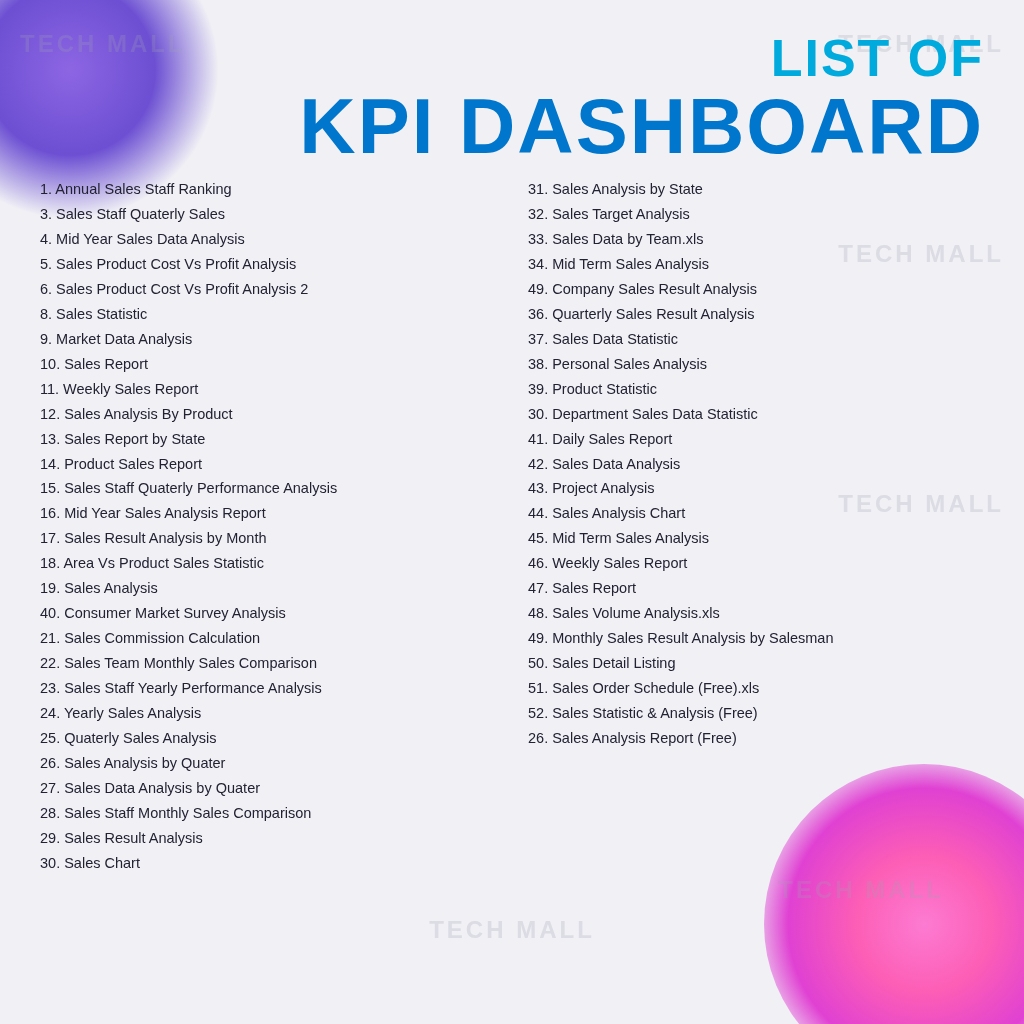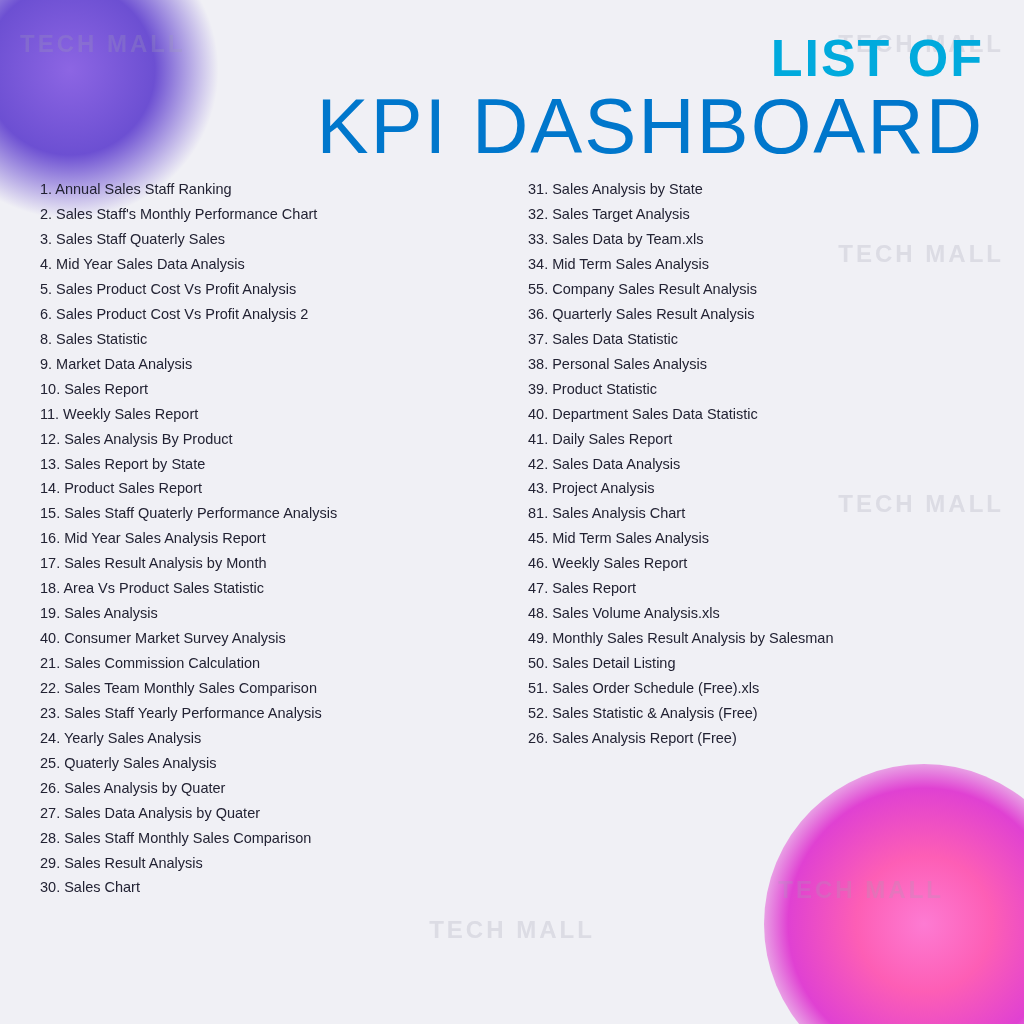--- a/index.html
+++ b/index.html
@@ -66,21 +66,21 @@
     .title-list-of {
       font-size: 52px;
       font-weight: 900;
       color: #00aadd;
       line-height: 1.1;
       letter-spacing: 2px;
     }
 
     .title-kpi {
       font-size: 78px;
-      font-weight: 400;
+      font-weight: 700;
       color: #0077cc;
       line-height: 1.0;
       letter-spacing: 2px;
     }
 
     .columns {
       display: flex;
       gap: 32px;
       margin-top: 10px;
     }
@@ -118,23 +118,20 @@
     <div class="title-list-of">LIST OF</div>
     <div class="title-kpi">KPI DASHBOARD</div>
   </div>
 
   <div class="columns">
     <div class="col" id="col1-container">
     <div class="list-item">
           <span>1. Annual Sales Staff Ranking</span>
         </div>
         <div class="list-item">
-          <span>2. Sales Staff's Monthly Performance Chart</span>
-        </div>
-        <div class="list-item">
           <span>3. Sales Staff Quaterly Sales</span>
         </div>
         <div class="list-item">
           <span>4. Mid Year Sales Data Analysis</span>
         </div>
         <div class="list-item">
           <span>5. Sales Product Cost Vs Profit Analysis</span>
         </div>
         <div class="list-item">
           <span>6. Sales Product Cost Vs Profit Analysis 2</span>
@@ -216,48 +213,48 @@
         <div class="list-item">
           <span>32. Sales Target Analysis</span>
         </div>
         <div class="list-item">
           <span>33. Sales Data by Team.xls</span>
         </div>
         <div class="list-item">
           <span>34. Mid Term Sales Analysis</span>
         </div>
         <div class="list-item">
-          <span>55. Company Sales Result Analysis</span>
+          <span>49. Company Sales Result Analysis</span>
         </div>
         <div class="list-item">
           <span>36. Quarterly Sales Result Analysis</span>
         </div>
         <div class="list-item">
           <span>37. Sales Data Statistic</span>
         </div>
         <div class="list-item">
           <span>38. Personal Sales Analysis</span>
         </div>
         <div class="list-item">
           <span>39. Product Statistic</span>
         </div>
         <div class="list-item">
-          <span>40. Department Sales Data Statistic</span>
+          <span>30. Department Sales Data Statistic</span>
         </div>
         <div class="list-item">
           <span>41. Daily Sales Report</span>
         </div>
         <div class="list-item">
           <span>42. Sales Data Analysis</span>
         </div>
         <div class="list-item">
           <span>43. Project Analysis</span>
         </div>
         <div class="list-item">
-          <span>81. Sales Analysis Chart</span>
+          <span>44. Sales Analysis Chart</span>
         </div>
         <div class="list-item">
           <span>45. Mid Term Sales Analysis</span>
         </div>
         <div class="list-item">
           <span>46. Weekly Sales Report</span>
         </div>
         <div class="list-item">
           <span>47. Sales Report</span>
         </div>

